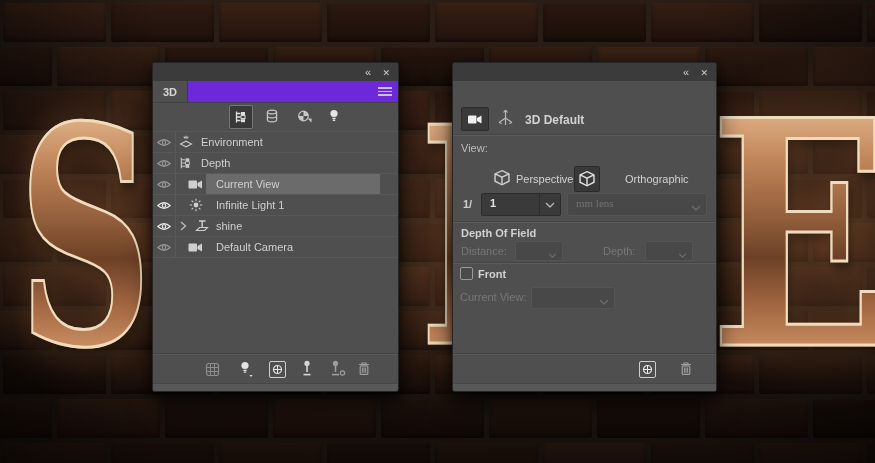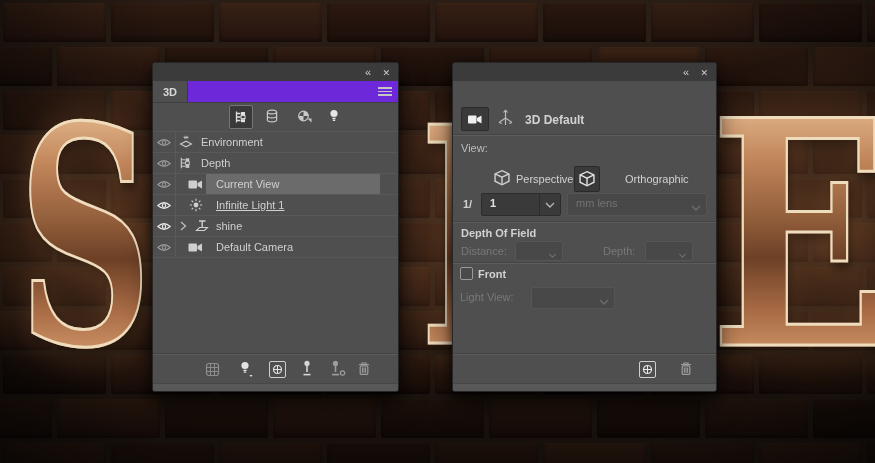--- a/index.html
+++ b/index.html
@@ -46,21 +46,21 @@
   .sep{position:absolute;left:0;right:0;height:0;border-top:1px solid #454545;box-shadow:0 1px 0 #5c5c5c;}
   .label{color:#bdbdbd;font-size:11px;}
   .dimlabel{color:#787878;font-size:11px;}
   .boldlabel{color:#d2d2d2;font-size:11px;font-weight:700;}
 
   
   .select{position:absolute;background:#3a3a3a;border:1px solid #2c2c2c;border-radius:2px;color:#e2e2e2;font-size:11px;}
   .select .val{position:absolute;left:8px;top:3px;font-weight:700;}
   .select .chev{position:absolute;right:5px;top:7px;}
   .select.disabled{background:#484848;border-color:#555;color:#747474;}
-  .select.disabled .val{font-weight:400;color:#747474;}
+  .select.disabled .val{font-weight:400;color:#747474;font-family:Liberation Serif, serif;}
   .checkbox{position:absolute;width:11px;height:11px;border:1px solid #9a9a9a;border-radius:2px;background:#4a4a4a;}
 
   
   .row{position:absolute;left:0;right:0;height:20px;border-bottom:1px solid #585858;}
   .eyecell{position:absolute;left:0;top:0;width:22px;height:20px;border-right:1px solid #5a5a5a;display:flex;align-items:center;justify-content:center;}
   .rowlabel{position:absolute;top:4px;color:#d0d0d0;font-size:11px;}
   .rowhl{position:absolute;top:0;height:20px;background:#6b6b6b;}
   .iconbox{position:absolute;width:22px;height:22px;display:flex;align-items:center;justify-content:center;}
   .iconbox.pressed{background:#393939;border:1px solid #767676;border-radius:2px;}
   .tbico{position:absolute;display:flex;align-items:center;justify-content:center;}
@@ -273,21 +273,21 @@
             <path d="M1 5 Q8 -1.5 15 5 Q8 11.5 1 5 Z" fill="none" stroke="#ececec" stroke-width="1.3"></path>
               <circle cx="8" cy="5" r="2" fill="none" stroke="#ececec" stroke-width="1.3"></circle>
           </svg>
         </div>
         <svg class="abs" style="left:36px;top:3px;" width="14" height="14" viewBox="0 0 14 14">
           <circle cx="7" cy="7" r="2.4" fill="#cfcfcf"></circle>
           <g stroke="#cfcfcf" stroke-width="1.1">
             <path d="M7 0.8 V3 M7 11 V13.2 M0.8 7 H3 M11 7 H13.2 M2.6 2.6 L4.2 4.2 M9.8 9.8 L11.4 11.4 M11.4 2.6 L9.8 4.2 M4.2 9.8 L2.6 11.4"></path>
           </g>
         </svg>
-        <span class="rowlabel" style="left:63px;text-decoration:underline;">Infinite Light 1</span>
+        <span class="rowlabel" style="left:63px;">Infinite Light 1</span>
       </div>
 
       <div class="row" style="top:84px;">
         <div class="eyecell">
           <svg width="14" height="9" viewBox="0 0 16 10">
             <path d="M1 5 Q8 -1.5 15 5 Q8 11.5 1 5 Z" fill="none" stroke="#ececec" stroke-width="1.3"></path>
               <circle cx="8" cy="5" r="2" fill="none" stroke="#ececec" stroke-width="1.3"></circle>
           </svg>
         </div>
         <svg class="abs" style="left:27px;top:5px;" width="7" height="10" viewBox="0 0 7 10">
@@ -432,21 +432,21 @@
         <svg width="9" height="5" viewBox="0 0 10 6">
             <path d="M1 1 L5 5 L9 1" fill="none" stroke="#6c6c6c" stroke-width="1.4"></path>
           </svg>
       </span>
     </div>
 
     <div class="sep" style="top:199px;"></div>
 
     <div class="checkbox" style="left:7px;top:204px;"></div>
     <span class="abs boldlabel" style="left:25px;top:205px;">Front</span>
-    <span class="abs dimlabel" style="left:7px;top:228px;">Light View:</span>
+    <span class="abs dimlabel" style="left:7px;top:228px;">Current View:</span>
     <div class="select disabled" style="left:78px;top:224px;width:82px;height:20px;">
       <span class="chev">
         <svg width="10" height="6" viewBox="0 0 10 6">
             <path d="M1 1 L5 5 L9 1" fill="none" stroke="#6c6c6c" stroke-width="1.4"></path>
           </svg>
       </span>
     </div>
 
     <div class="abs" style="left:0;top:290px;right:0;height:31px;border-top:1px solid #434343;box-shadow:0 1px 0 #5c5c5c inset;">
       <span class="tbico boxedico" style="left:186px;top:7px;">

